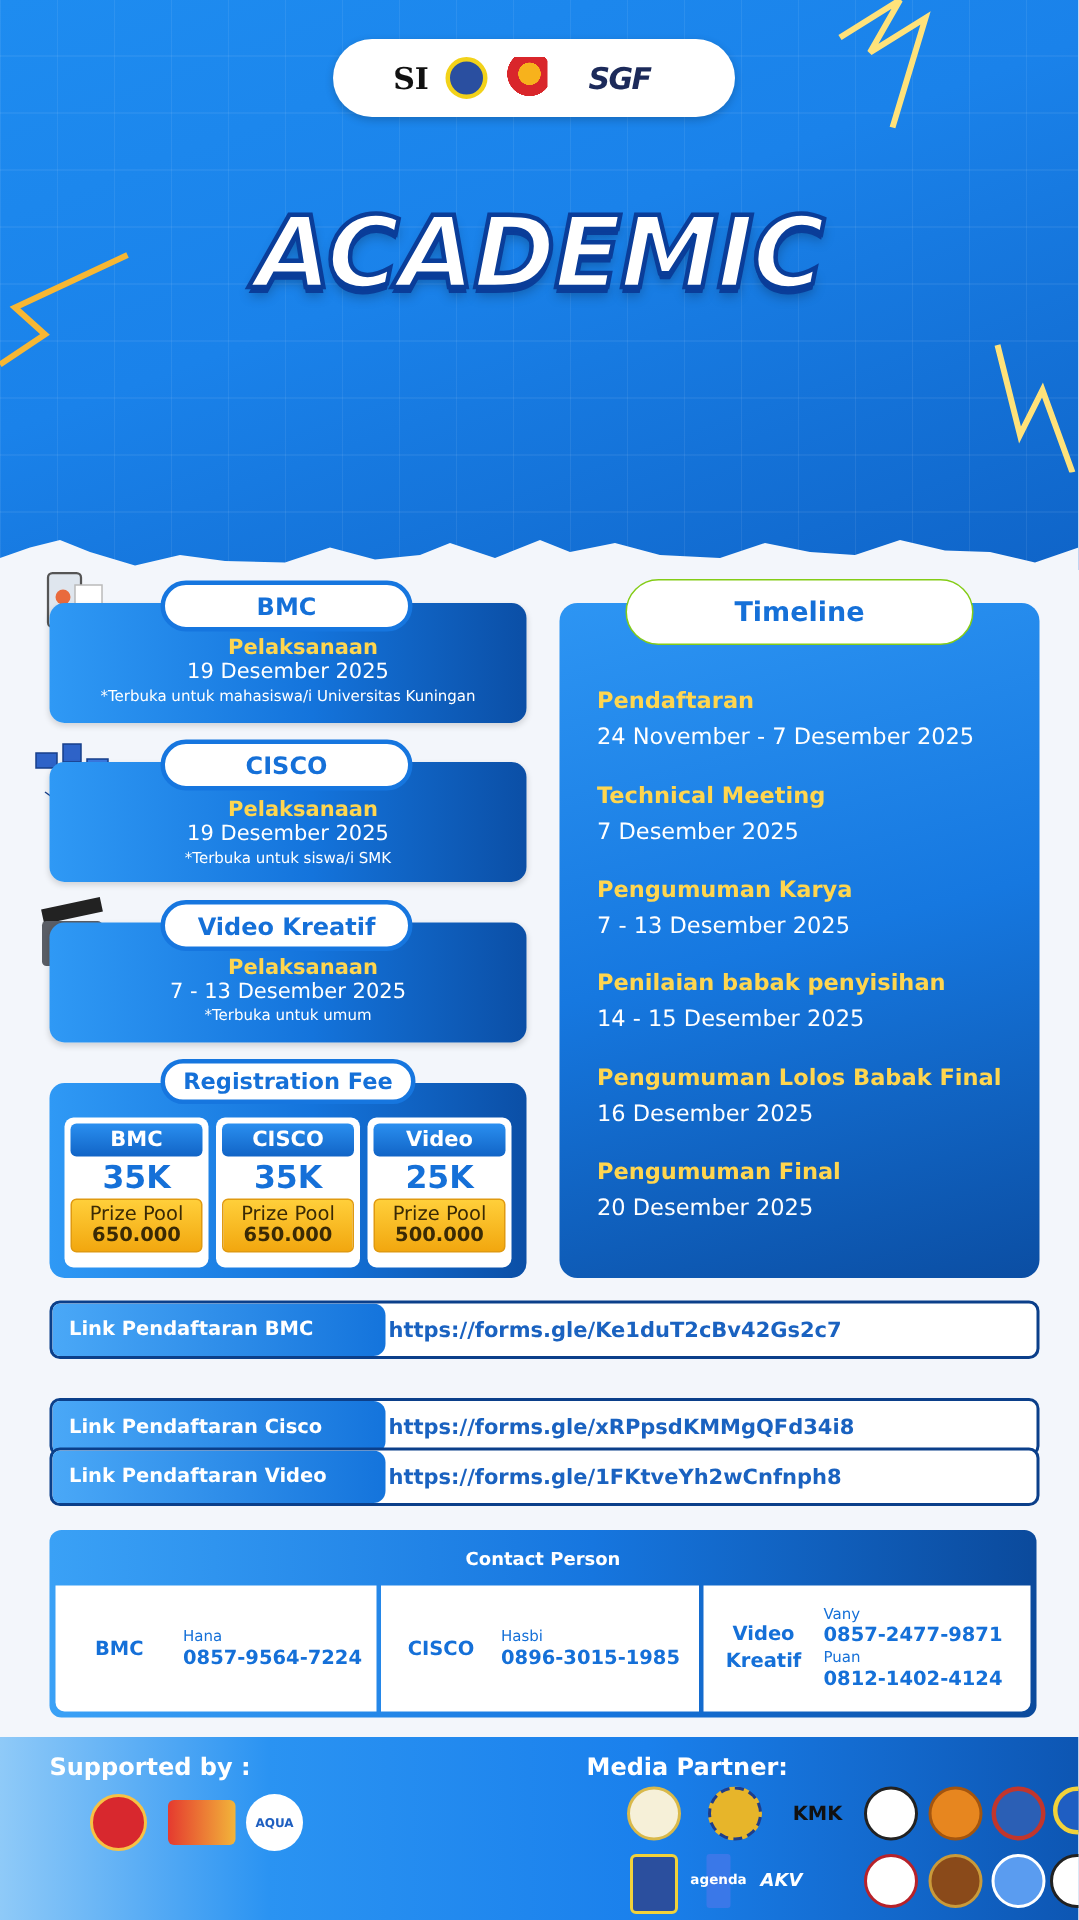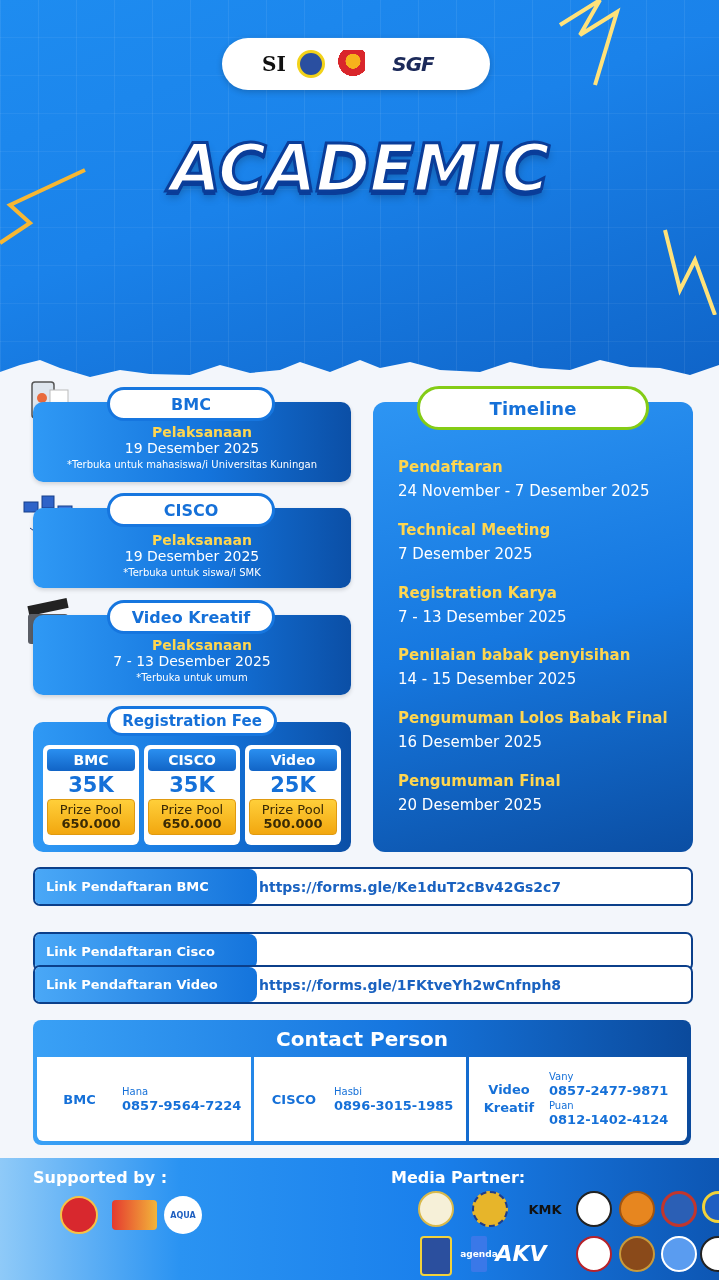--- a/index.html
+++ b/index.html
@@ -23,21 +23,20 @@
     background-size: 38px 38px, 38px 38px;
   }
   .tear {
     position: absolute; left: 0; top: 350px; width: 719px; height: 40px;
   }
   .logo-pill {
     position: absolute; left: 222px; top: 26px; width: 268px; height: 52px;
     background: #fff; border-radius: 26px;
     display: flex; align-items: center; justify-content: center; gap: 10px;
     box-shadow: 0 2px 6px rgba(0,0,0,0.2);
-    margin-top: 12px;
   }
   .logo { display: flex; align-items: center; justify-content: center; }
   .logo-si { font-family: "DejaVu Serif", serif; font-weight: bold; font-size: 20px; color: #111; width: 26px; }
   .logo-circle { width: 28px; height: 28px; border-radius: 50%; border: 3px solid #f2d21a; background: #2a4fa0; }
   .logo-phoenix { width: 30px; height: 28px; background: radial-gradient(circle at 60% 40%, #f7b21c 0 30%, #d9262b 31% 60%, transparent 61%); }
   .logo-sgf { font-weight: bold; font-style: italic; font-size: 20px; color: #1c2a5a; letter-spacing: -1px; width: 76px; }
   .bolt { position: absolute; }
   .title {
     position: absolute; left: 0; width: 719px; text-align: center;
     font-family: "DejaVu Sans", sans-serif; font-weight: bold; font-style: italic;
@@ -101,21 +100,21 @@
   }
   .fee-prize b { display: block; font-size: 13px; }
   
   .timeline {
     position: absolute; left: 373px; top: 402px; width: 320px; height: 450px;
     background: linear-gradient(165deg, #2d95f3 0%, #1678e0 50%, #0b4ea3 100%);
     border-radius: 12px;
   }
   .timeline-tag {
     position: absolute; left: 417px; top: 386px; width: 232px; height: 44px;
-    background: #fff; border: 3px solid #84cc16; border-radius: 22px;
+    background: #fff; border: 1px solid #84cc16; border-radius: 22px;
     color: #1570d8; font-weight: bold; font-size: 18px;
     display: flex; align-items: center; justify-content: center; z-index: 2;
   }
   .tl-item { position: absolute; left: 398px; }
   .tl-label { color: #ffd64f; font-weight: bold; font-size: 15px; line-height: 20px; }
   .tl-date { color: #fff; font-size: 15px; line-height: 22px; margin-top: 3px; }
   
   .link-row {
     position: absolute; left: 33px; width: 660px; height: 39px;
     border: 2px solid #0b3f8a; border-radius: 7px; background: #fff;
@@ -132,21 +131,21 @@
     display: flex; align-items: center; padding-left: 2px;
   }
   
   .contact {
     position: absolute; left: 33px; top: 1020px; width: 658px; height: 125px;
     background: linear-gradient(90deg, #3aa1f6 0%, #1676df 55%, #0b4a9c 100%);
     border-radius: 8px;
   }
   .contact-title {
     position: absolute; left: 0; top: 0; width: 658px; height: 37px;
-    color: #fff; font-weight: bold; font-size: 20px;
+    color: #fff; font-weight: bold; font-size: 12px;
     display: flex; align-items: center; justify-content: center;
   }
   .contact-cell {
     position: absolute; top: 37px; height: 84px; background: #fff;
     display: flex; align-items: center;
   }
   .cc-name { color: #1570d8; font-weight: bold; font-size: 13px; text-align: center; }
   .cc-person { color: #1570d8; font-size: 10px; line-height: 12px; }
   .cc-phone { color: #1570d8; font-weight: bold; font-size: 13px; line-height: 15px; }
   
@@ -273,21 +272,21 @@
 
 <div class="tl-item" style="top:457px;">
   <div class="tl-label">Pendaftaran</div>
   <div class="tl-date">24 November - 7 Desember 2025</div>
 </div>
 <div class="tl-item" style="top:520px;">
   <div class="tl-label">Technical Meeting</div>
   <div class="tl-date">7 Desember 2025</div>
 </div>
 <div class="tl-item" style="top:583px;">
-  <div class="tl-label">Registration Karya</div>
+  <div class="tl-label">Pengumuman Karya</div>
   <div class="tl-date">7 - 13 Desember 2025</div>
 </div>
 <div class="tl-item" style="top:645px;">
   <div class="tl-label">Penilaian babak penyisihan</div>
   <div class="tl-date">14 - 15 Desember 2025</div>
 </div>
 <div class="tl-item" style="top:708px;">
   <div class="tl-label">Pengumuman Lolos Babak Final</div>
   <div class="tl-date">16 Desember 2025</div>
 </div>
@@ -295,20 +294,21 @@
   <div class="tl-label">Pengumuman Final</div>
   <div class="tl-date">20 Desember 2025</div>
 </div>
 
 <div class="link-row" style="top:867px;">
   <div class="link-label">Link Pendaftaran BMC</div>
   <div class="link-url">https://forms.gle/Ke1duT2cBv42Gs2c7</div>
 </div>
 <div class="link-row" style="top:932px;">
   <div class="link-label">Link Pendaftaran Cisco</div>
+  <div class="link-url">https://forms.gle/xRPpsdKMMgQFd34i8</div>
 </div>
 <div class="link-row" style="top:965px;">
   <div class="link-label">Link Pendaftaran Video</div>
   <div class="link-url">https://forms.gle/1FKtveYh2wCnfnph8</div>
 </div>
 
 <div class="contact">
   <div class="contact-title">Contact Person</div>
 
   <div class="contact-cell" style="left:4px;width:214px;border-radius:0 0 0 6px;">
@@ -352,18 +352,18 @@
   <div class="badge" style="left:391px;top:33px;background:#f6f0d8;border:2px solid #d9b94a;"></div>
   <div class="badge" style="left:445px;top:33px;background:#e7b52a;border:2px dashed #1f3d8a;"></div>
   <div class="badge" style="left:493px;top:37px;width:50px;height:28px;border-radius:0;background:transparent;color:#111;font-size:13px;">KMK</div>
   <div class="badge" style="left:549px;top:33px;background:#fff;border:2px solid #222;"></div>
   <div class="badge" style="left:592px;top:33px;background:#e7861f;border:2px solid #a3550f;"></div>
   <div class="badge" style="left:634px;top:33px;background:#2b5fb5;border:3px solid #c1362d;"></div>
   <div class="badge" style="left:675px;top:33px;width:32px;height:32px;background:#1f5ec2;border:3px solid #f2d23a;"></div>
 
   <div class="badge" style="left:393px;top:78px;width:32px;height:40px;border-radius:4px;background:#2b4f9e;border:2px solid #f2d23a;"></div>
   <div class="badge" style="left:444px;top:78px;width:16px;height:36px;border-radius:2px;background:#3a78e8;color:#fff;font-size:9px;">agenda</div>
-  <div class="badge" style="left:472px;top:78px;width:44px;height:34px;border-radius:0;background:transparent;color:#fff;font-size:22px;font-style:italic;">AKV</div>
+  <div class="badge" style="left:472px;top:78px;width:44px;height:34px;border-radius:0;background:transparent;color:#fff;font-size:12px;font-style:italic;">AKV</div>
   <div class="badge" style="left:549px;top:78px;background:#fff;border:2px solid #b7222a;"></div>
   <div class="badge" style="left:592px;top:78px;background:#8a4a1a;border:2px solid #c99a3a;"></div>
   <div class="badge" style="left:634px;top:78px;background:#5a9cf0;border:2px solid #fff;"></div>
   <div class="badge" style="left:673px;top:78px;background:#fff;border:2px solid #222;"></div>
 </div>
 
 </body></html>

